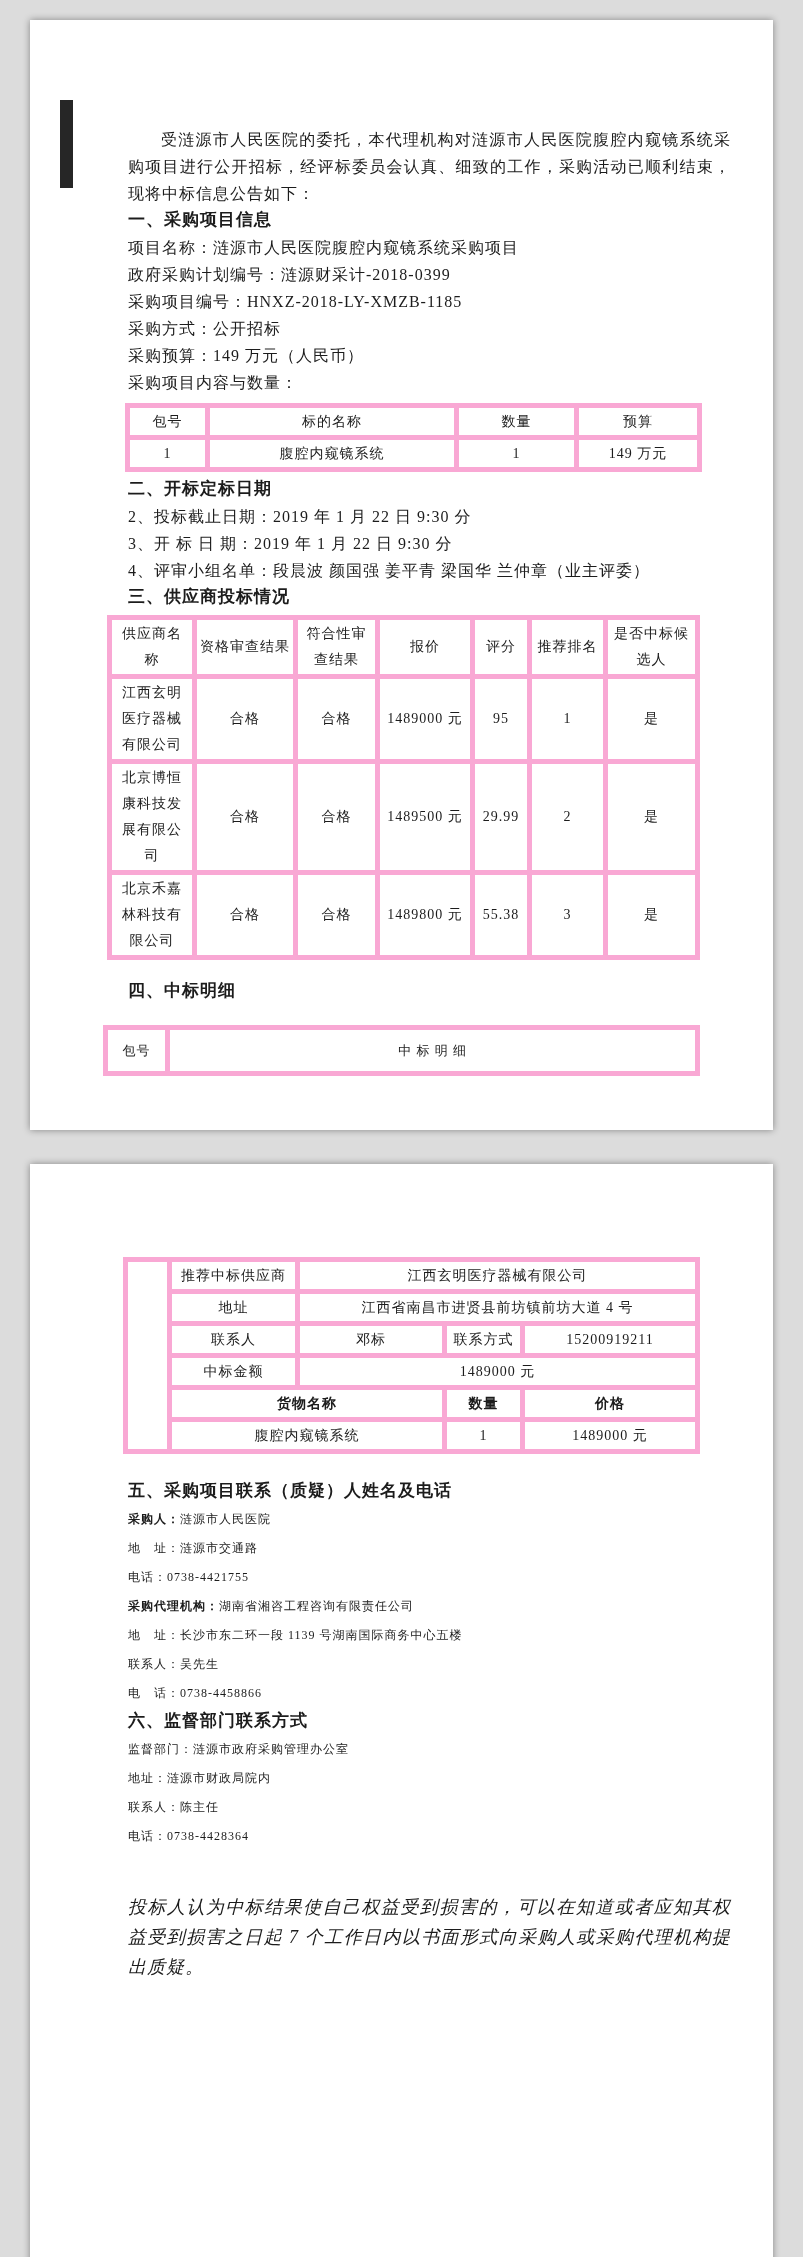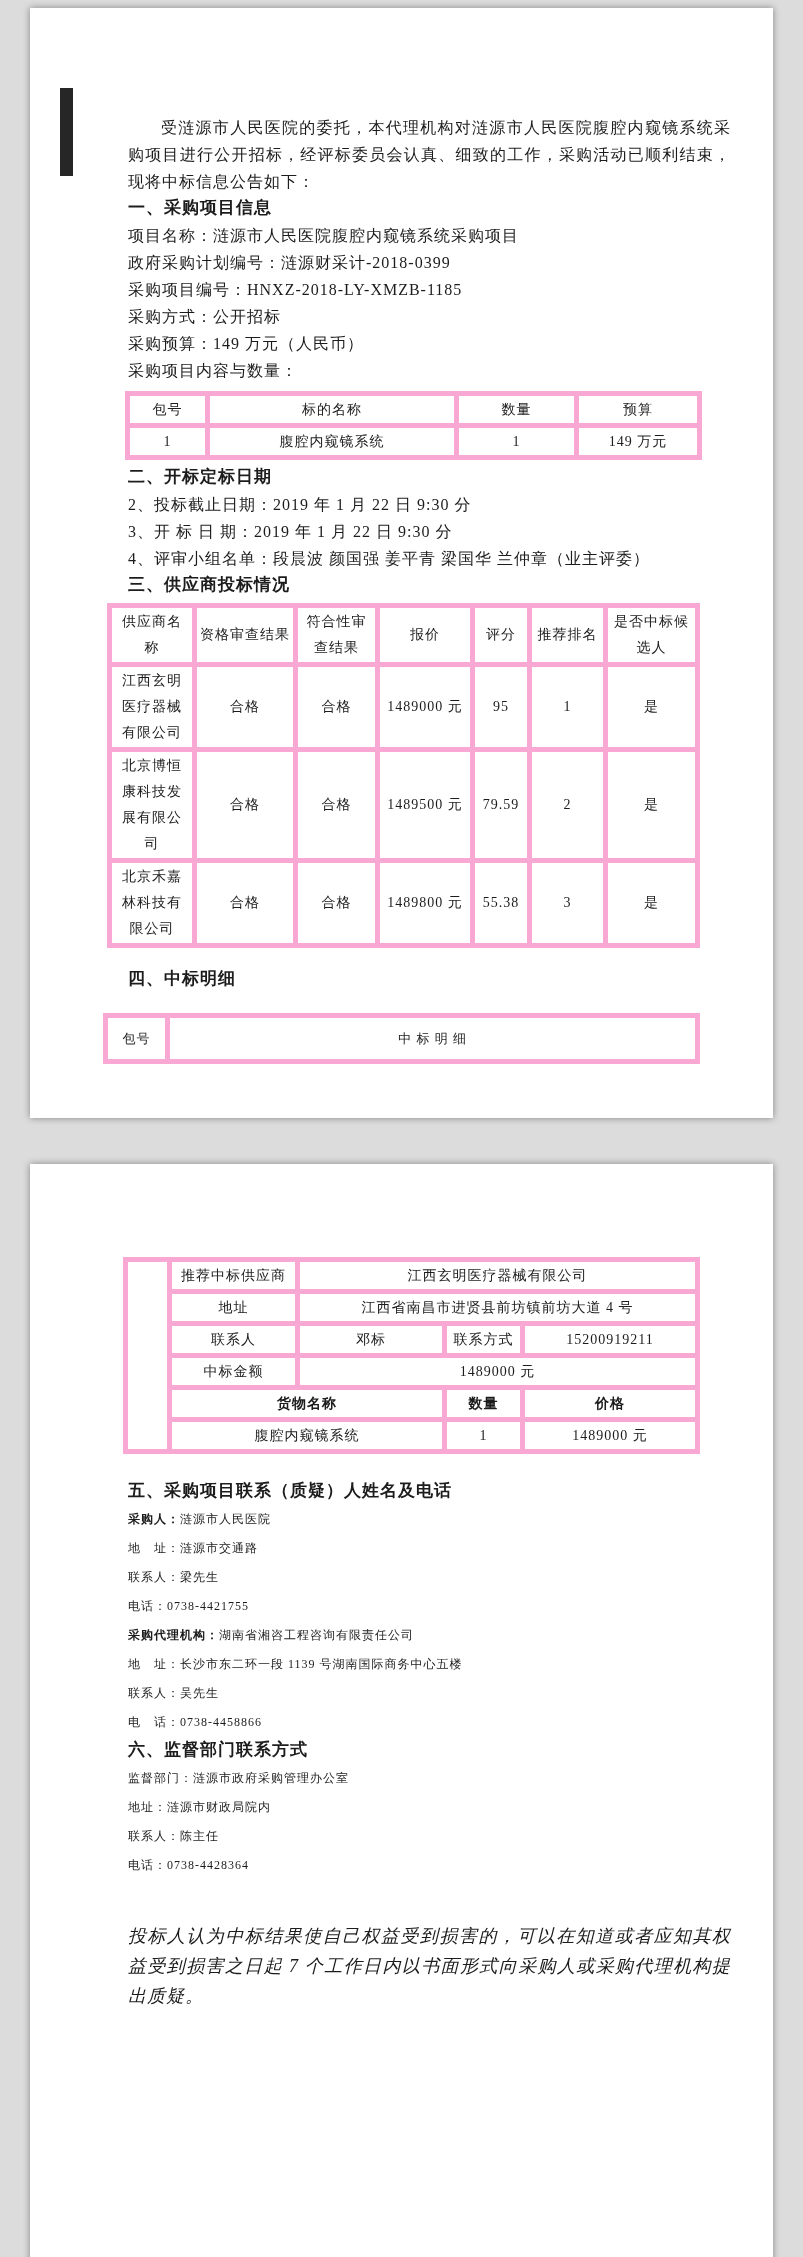--- a/index.html
+++ b/index.html
@@ -13,21 +13,21 @@
     width:803px;height:2257px;
     background:#dcdcdc;
     overflow:hidden;
   }
   .page{
     position:absolute;left:30px;width:743px;
     background:#ffffff;
     box-shadow:0 0 7px rgba(0,0,0,0.40);
     box-sizing:border-box;
   }
-  .page-1{top:8px;height:1110px;padding:106px 42px 0 98px;}
+  .page-1{top:20px;height:1110px;padding:106px 42px 0 98px;}
   .page-2{top:1164px;height:1109px;padding:93px 42px 16px 98px;}
   .margin-mark{
     position:absolute;left:30px;top:80px;width:13px;height:88px;
     background:#262626;
   }
   p{margin:0;}
   .body-line{font-size:16px;line-height:27px;letter-spacing:1px;}
   .intro{text-indent:33px;text-align:justify;}
   .sec-title{
     font-size:17px;line-height:27px;letter-spacing:1px;
@@ -135,21 +135,21 @@
         <td>1489000 元</td>
         <td>95</td>
         <td>1</td>
         <td>是</td>
       </tr>
       <tr style="height:78px">
         <td>北京博恒康科技发展有限公司</td>
         <td>合格</td>
         <td>合格</td>
         <td>1489500 元</td>
-        <td>79.59</td>
+        <td>29.99</td>
         <td>2</td>
         <td>是</td>
       </tr>
       <tr style="height:78px">
         <td>北京禾嘉林科技有限公司</td>
         <td>合格</td>
         <td>合格</td>
         <td>1489800 元</td>
         <td>55.38</td>
         <td>3</td>
@@ -214,21 +214,20 @@
         <td>1</td>
         <td>1489000 元</td>
       </tr>
     </tbody>
       </table>
 
     <p class="sec-title mt-sec5">五、采购项目联系（质疑）人姓名及电话</p>
 
     <p class="contact-line"><span class="lbl-bold">采购人：</span><span>涟源市人民医院</span></p>
     <p class="contact-line"><span>地　址：</span><span>涟源市交通路</span></p>
-    <p class="contact-line"><span>联系人：</span><span>梁先生</span></p>
     <p class="contact-line"><span>电话：</span><span>0738-4421755</span></p>
     <p class="contact-line"><span class="lbl-bold">采购代理机构：</span><span>湖南省湘咨工程咨询有限责任公司</span></p>
     <p class="contact-line"><span>地　址：</span><span>长沙市东二环一段 1139 号湖南国际商务中心五楼</span></p>
     <p class="contact-line"><span>联系人：</span><span>吴先生</span></p>
     <p class="contact-line"><span>电　话：</span><span>0738-4458866</span></p>
 
     <p class="sec-title">六、监督部门联系方式</p>
     <p class="contact-line"><span>监督部门：</span><span>涟源市政府采购管理办公室</span></p>
     <p class="contact-line"><span>地址：</span><span>涟源市财政局院内</span></p>
     <p class="contact-line"><span>联系人：</span><span>陈主任</span></p>

